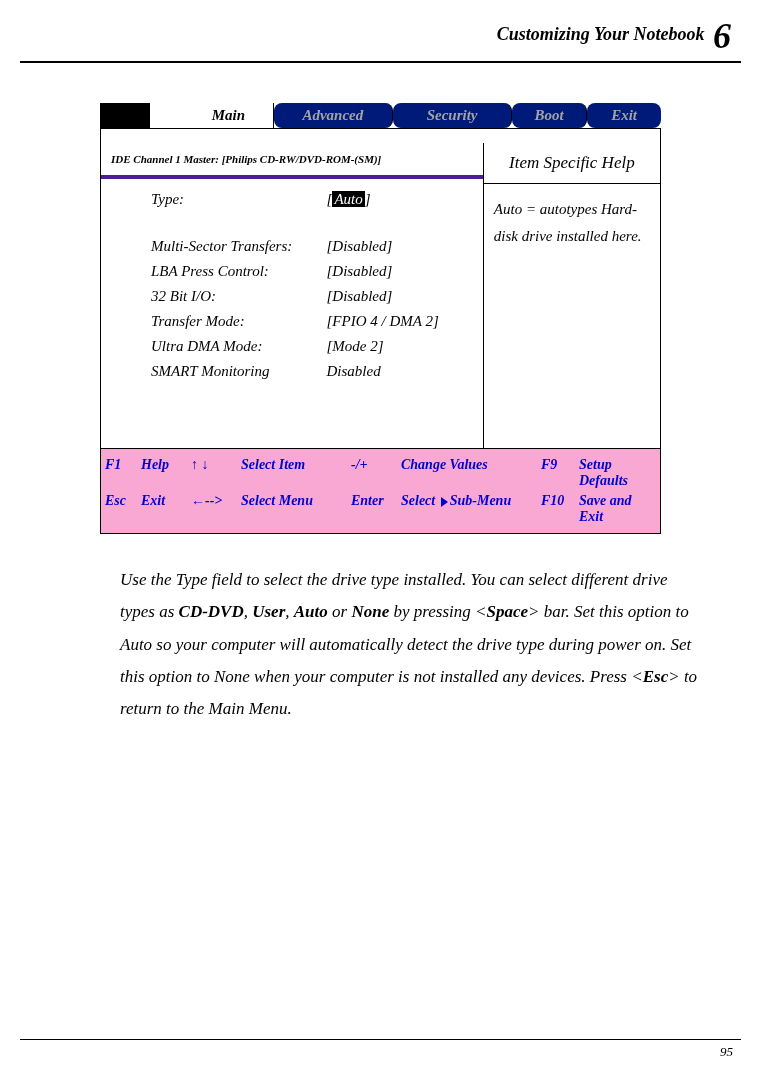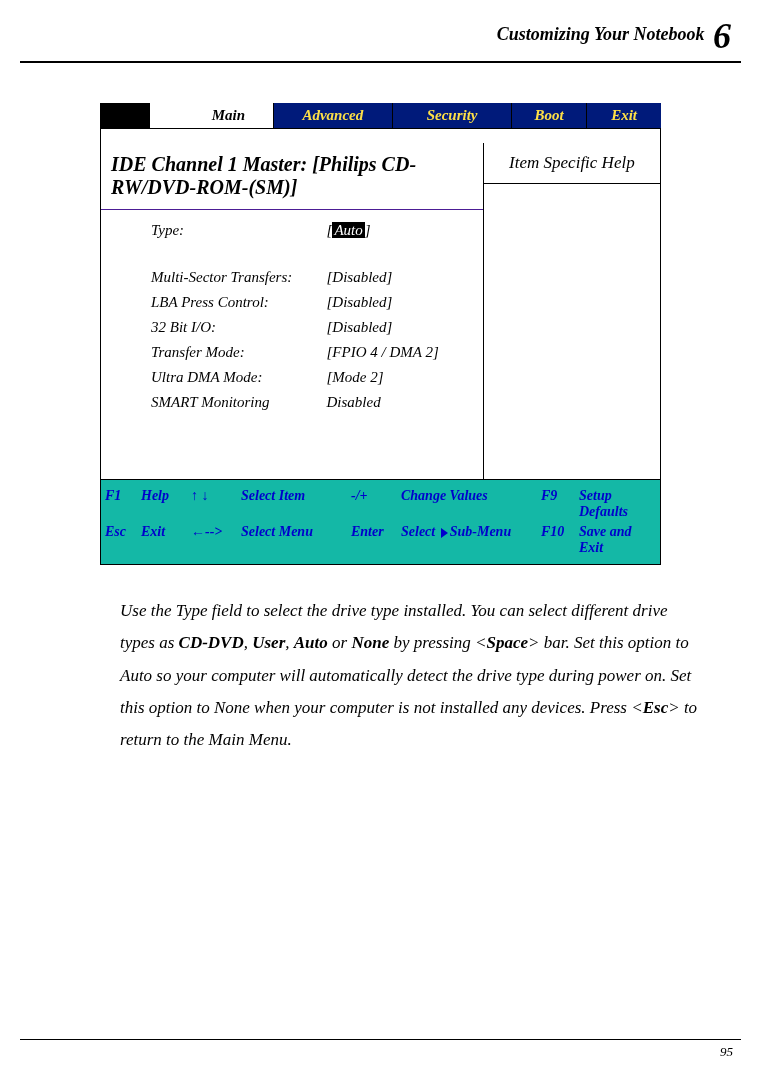--- a/index.html
+++ b/index.html
@@ -45,21 +45,21 @@
     font-weight: bold;
     font-size: 15px;
   }
   .tab {
     text-align: center;
     padding: 4px 0;
     border-right: 1px solid #000;
     flex: 1;
   }
   .tab:last-child { border-right: none; }
-  .tab.blue { background: #001a7a; color: #fde047; }
+  .tab.blue { background: #001a7a; color: #a3a3a3; border-radius: 8px; }
   .tab.white { background: #fff; color: #000; margin-left: 34px; }
   .tab.spacer { background:#000; flex:0 0 50px; border-right:none; }
   .divider-row {
     height: 14px;
     background: #fff;
     border-left:1px solid #000;
     border-right:1px solid #000;
     border-top:1px solid #000;
   }
   .content-row {
@@ -68,23 +68,23 @@
     border-top: none;
   }
   .content-left {
     flex: 2.6;
     border-right: 1px solid #000;
   }
   .content-right {
     flex: 1.2;
   }
   .ide-title {
-    border-bottom: 1px solid #4c1d95;
+    border-bottom: 4px solid #4c1d95;
     padding: 10px 10px;
-    font-size: 20px;
+    font-size: 11px;
   }
   .help-title {
     border-bottom: 1px solid #000;
     padding: 10px 10px;
     font-size: 17px;
     text-align: center;
   }
   .settings {
     padding: 12px 10px 60px 50px;
     font-size: 15px;
@@ -99,21 +99,21 @@
     background: #000;
     color: #fff;
     padding: 0 2px;
   }
   .help-body {
     padding: 12px 10px;
     font-size: 15px;
     line-height: 1.8;
   }
   .key-bar {
-    background: #14b8a6;
+    background: #f9a8d4;
     color: #0000cc;
     font-weight: bold;
     font-size: 14px;
     border: 1px solid #000;
     border-top: none;
     padding: 6px 4px 6px 4px;
   }
   .key-row {
     display: flex;
     padding: 2px 0;
@@ -208,20 +208,21 @@
             <div class="setting-value">[Mode 2]</div>
           </div>
           <div class="setting-row">
             <div class="setting-label">SMART Monitoring</div>
             <div class="setting-value">Disabled</div>
           </div>
         </div>
       </div>
       <div class="content-right">
         <div class="help-title">Item Specific Help</div>
+        <div class="help-body">Auto = autotypes Hard-disk drive installed here.</div>
       </div>
     </div>
     <div class="key-bar">
       <div class="key-row">
         <span class="kc1">F1</span>
         <span class="kc2">Help</span>
         <span class="kc3">↑ ↓</span>
         <span class="kc4">Select Item</span>
         <span class="kc5">-/+</span>
         <span class="kc6">Change Values</span>

